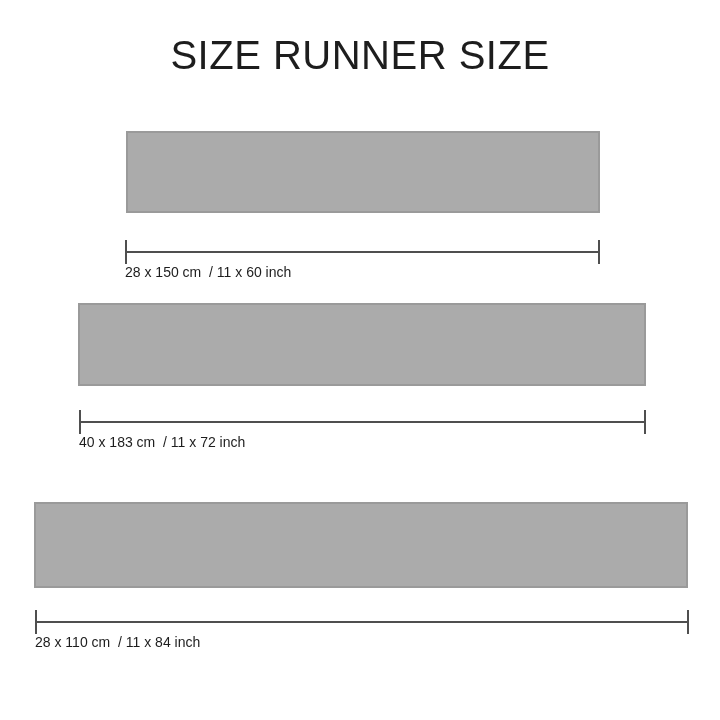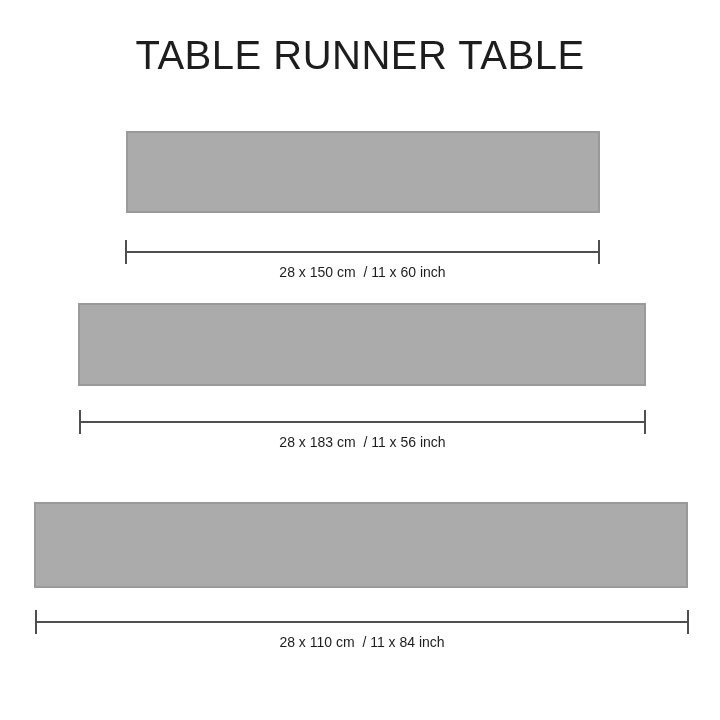--- a/index.html
+++ b/index.html
@@ -52,49 +52,49 @@
     top: -11px;
     width: 2px;
     height: 24px;
     background: #4f4f4f;
   }
   .tick.left  { left: 0; }
   .tick.right { right: 0; }
 
   .dim-label {
     position: absolute;
-    text-align: center;
+    text-align: left;
     font-size: 14px;
     color: #1d1d1d;
     white-space: pre;
   }
   .label-1 { left: 125px; top: 264px; width: 475px; }
   .label-2 { left: 79px;  top: 434px; width: 567px; }
   .label-3 { left: 35px;  top: 634px; width: 654px; }
 </style>
 </head>
 <body>
 
 <div class="stage">
 
-  <h1 class="title">TABLE RUNNER TABLE</h1>
+  <h1 class="title">SIZE RUNNER SIZE</h1>
 
   <div class="runner runner-1"></div>
   <div class="dim-line dim-1">
     <span class="tick left"></span>
     <span class="tick right"></span>
   </div>
   <div class="dim-label label-1">28 x 150 cm  / 11 x 60 inch</div>
 
   <div class="runner runner-2"></div>
   <div class="dim-line dim-2">
     <span class="tick left"></span>
     <span class="tick right"></span>
   </div>
-  <div class="dim-label label-2">28 x 183 cm  / 11 x 56 inch</div>
+  <div class="dim-label label-2">40 x 183 cm  / 11 x 72 inch</div>
 
   <div class="runner runner-3"></div>
   <div class="dim-line dim-3">
     <span class="tick left"></span>
     <span class="tick right"></span>
   </div>
   <div class="dim-label label-3">28 x 110 cm  / 11 x 84 inch</div>
 
 </div>
 

